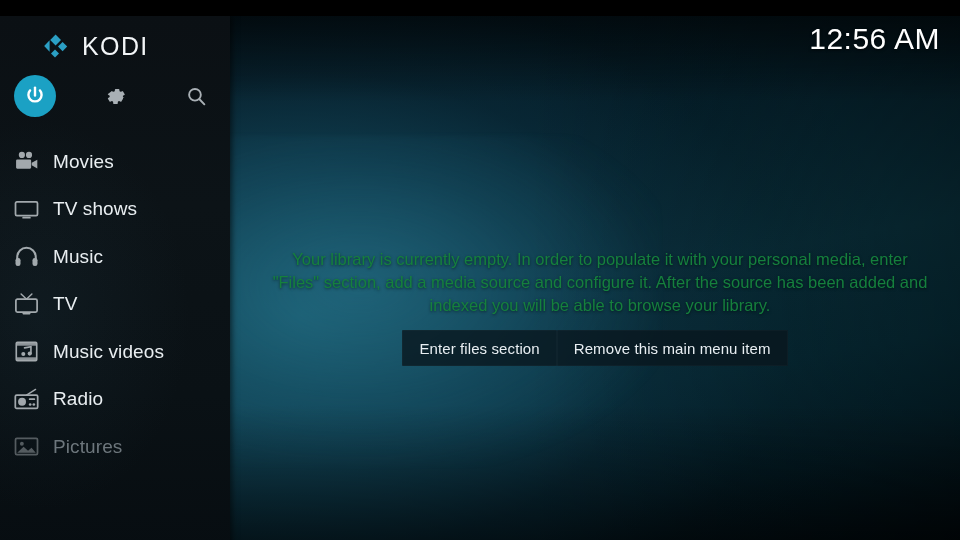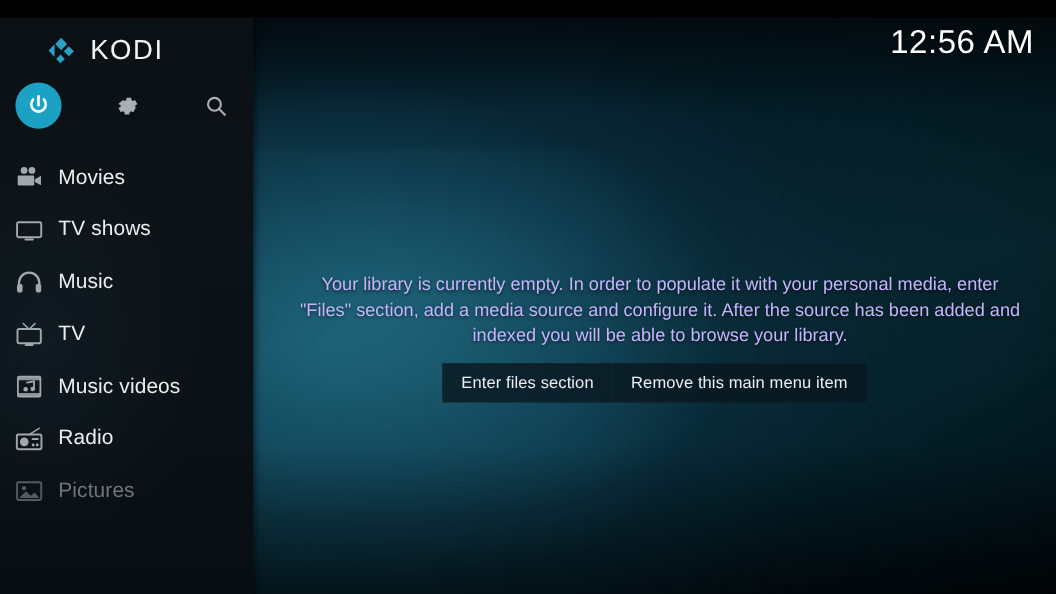--- a/index.html
+++ b/index.html
@@ -159,21 +159,21 @@
   .content {
     position: absolute;
     left: 230px; top: 0;
     width: 730px; height: 540px;
   }
   .empty-msg {
     position: absolute;
     left: 40px; top: 232px;
     width: 660px;
     text-align: center;
-    color: #c4b5fd;
+    color: #15803d;
     font-size: 16.5px;
     line-height: 23px;
     text-shadow: 0 1px 3px rgba(0,0,0,0.55);
   }
   .btn-row {
     position: absolute;
     left: 0; top: 314px;
     width: 730px;
     display: flex;
     justify-content: center;

